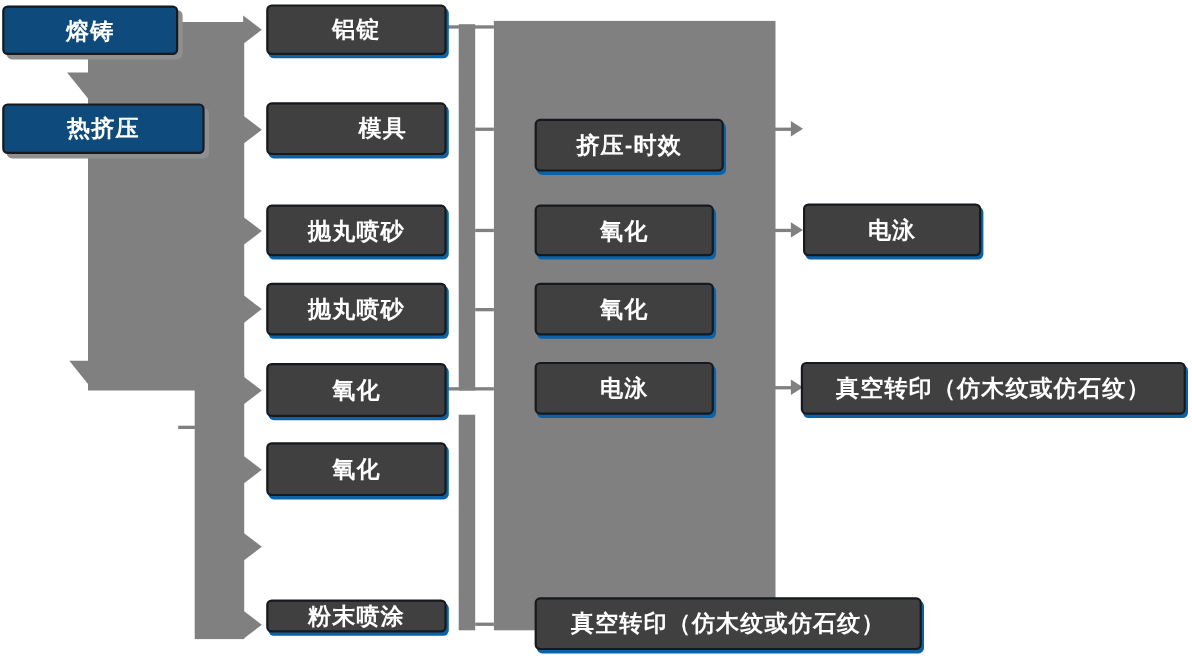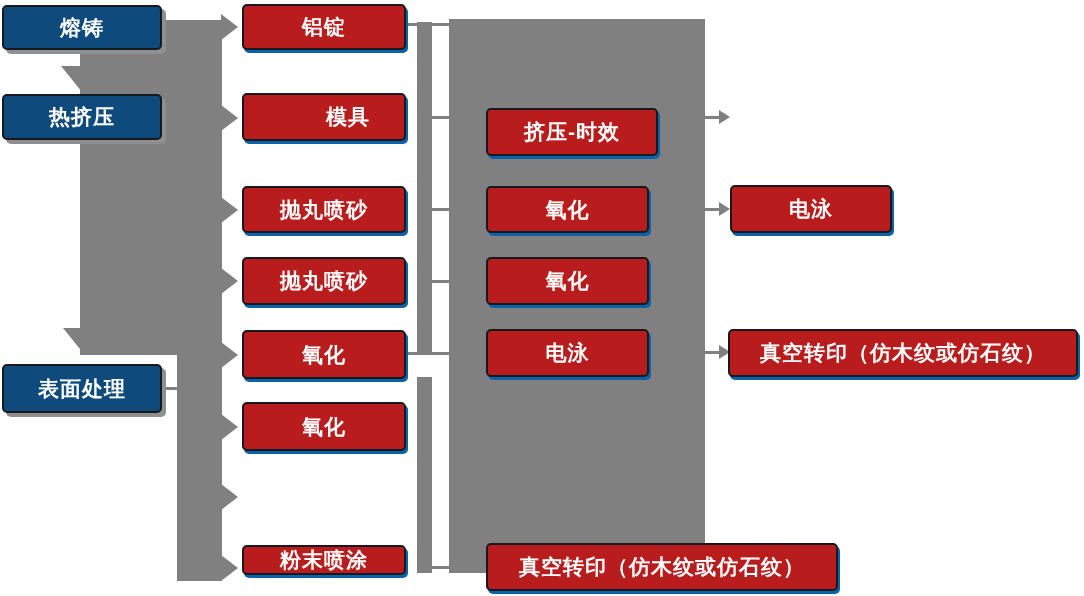--- a/index.html
+++ b/index.html
@@ -10,21 +10,21 @@
   .gray{position:absolute;background:#808080;}
   .tri{position:absolute;width:0;height:0;}
   .tri-right{border-top:13px solid transparent;border-bottom:13px solid transparent;border-left:17px solid #808080;}
   .tri-right-sm{border-top:7px solid transparent;border-bottom:7px solid transparent;border-left:11px solid #808080;}
   .tri-down{border-left:21px solid transparent;border-right:21px solid transparent;border-top:26px solid #808080;}
   .node{
     position:absolute;display:flex;align-items:center;justify-content:center;
     box-sizing:border-box;color:#ffffff;font-size:21px;font-weight:600;letter-spacing:1px;
     border:2px solid #16191d;border-radius:5px;text-align:left;white-space:nowrap;
   }
-  .light{background:#b91c1c;box-shadow:2px 3px 0 #0a62a8;}
+  .light{background:#404040;box-shadow:2px 3px 0 #0a62a8;}
   .dark{background:#0f4a7d;box-shadow:4px 4px 0 #8f8f8f;}
 </style>
 </head>
 <body>
 
 <div id="canvas">
 
   <div class="gray" style="left:80px;top:20px;width:142px;height:335px;"></div>
   <div class="gray" style="left:177px;top:340px;width:45px;height:241px;"></div>
   <div class="tri tri-down" style="left:61px;top:66px;"></div>
@@ -53,22 +53,21 @@
   <div class="gray" style="left:432px;top:566px;width:17px;height:3px;"></div>
 
   <div class="gray" style="left:704px;top:116px;width:16px;height:3px;"></div>
   <div class="tri tri-right-sm" style="left:719px;top:110px;"></div>
   <div class="gray" style="left:704px;top:208px;width:16px;height:3px;"></div>
   <div class="tri tri-right-sm" style="left:719px;top:202px;"></div>
   <div class="gray" style="left:704px;top:351px;width:16px;height:3px;"></div>
   <div class="tri tri-right-sm" style="left:719px;top:345px;"></div>
 
   <div class="node dark" style="left:2px;top:5px;width:160px;height:45px;">熔铸</div>
-  <div class="node dark" style="left:2px;top:94px;width:160px;height:46px;">热挤压</div>
-  <div class="node dark" style="left:2px;top:364px;width:160px;height:49px;">表面处理</div>
+  <div class="node dark" style="left:2px;top:94px;width:184px;height:46px;">热挤压</div>
 
   <div class="node light" style="left:242px;top:4px;width:164px;height:46px;">铝锭</div>
   <div class="node light" style="left:242px;top:93px;width:164px;height:48px;padding-left:48px;">模具</div>
   <div class="node light" style="left:242px;top:186px;width:164px;height:47px;">抛丸喷砂</div>
   <div class="node light" style="left:242px;top:257px;width:164px;height:48px;">抛丸喷砂</div>
   <div class="node light" style="left:242px;top:330px;width:164px;height:49px;">氧化</div>
   <div class="node light" style="left:242px;top:402px;width:164px;height:49px;">氧化</div>
   <div class="node light" style="left:242px;top:545px;width:164px;height:30px;">粉末喷涂</div>
 
   <div class="node light" style="left:486px;top:108px;width:172px;height:48px;">挤压-时效</div>

